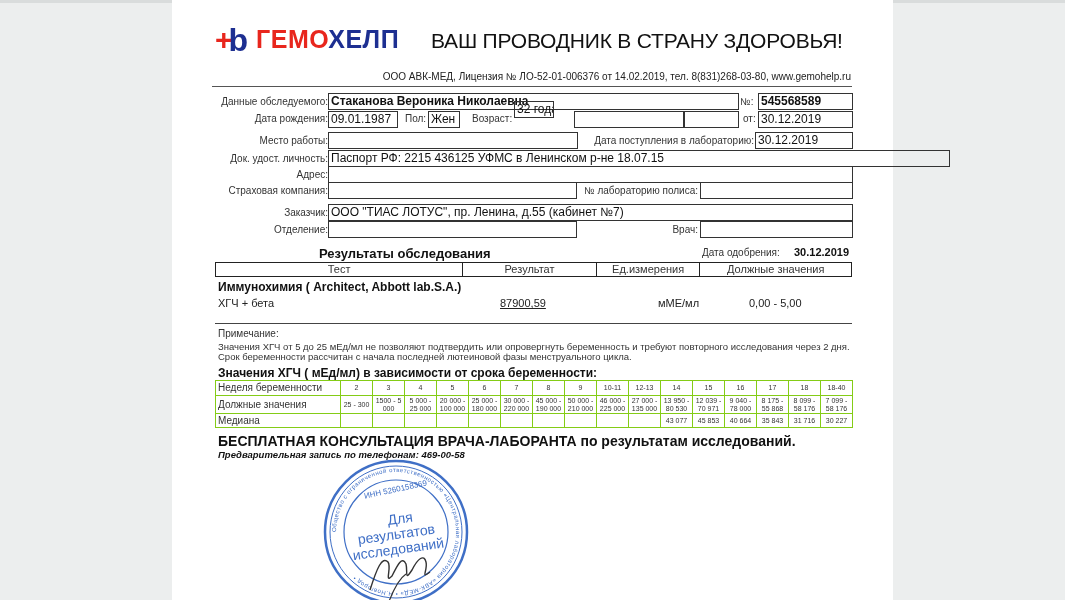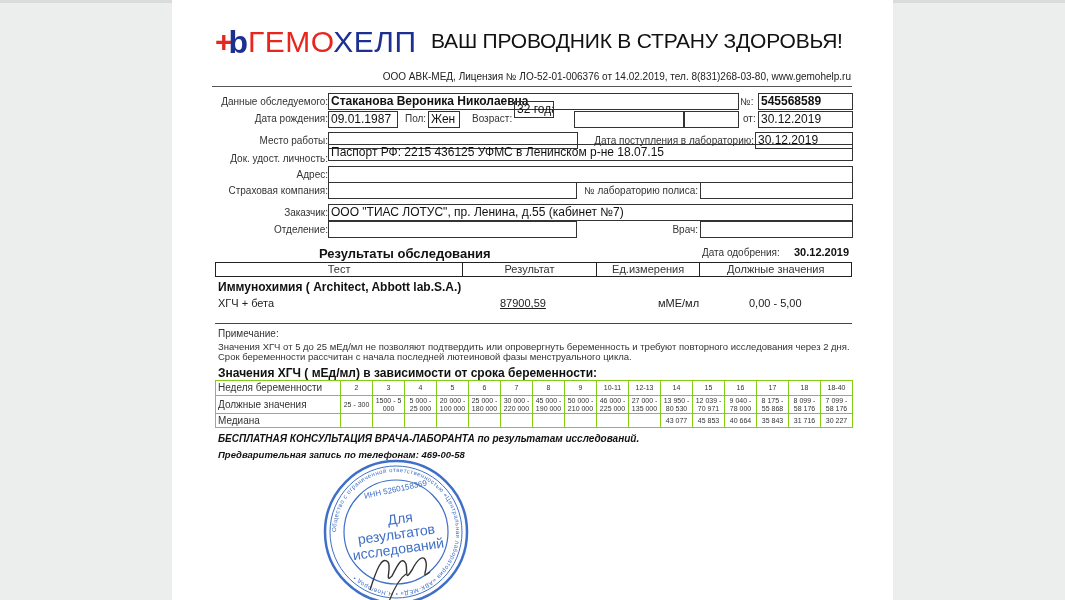--- a/index.html
+++ b/index.html
@@ -6,21 +6,21 @@
   html, body { width: 1065px; height: 600px; overflow: hidden; background: #eceeee; }
   body { font-family: "Liberation Sans", sans-serif; color: #111; position: relative; }
   .topline { position: absolute; left: 0; top: 0; width: 1065px; height: 3px; background: #d9dcdc; }
   .page { position: absolute; left: 172px; top: 0; width: 721px; height: 600px; background: #ffffff; }
 
   
   .logo { position: absolute; left: 43px; top: 25px; display: flex; align-items: center; }
   .logo-mark { display: flex; align-items: flex-end; height: 26px; }
   .logo-plus { color: #e8261d; font-weight: bold; font-size: 30px; line-height: 26px; letter-spacing: -4px; }
   .logo-b { color: #1d2f91; font-weight: bold; font-size: 32px; line-height: 26px; }
-  .logo-text { font-weight: normal; font-size: 30px; letter-spacing: 0.5px; }
+  .logo-text { margin-left: 8px; font-weight: bold; font-size: 25px; letter-spacing: 0.5px; }
   .logo-red { color: #e8261d; }
   .logo-blue { color: #1d2f91; }
   .slogan { position: absolute; left: 259px; top: 29px; font-size: 21px; color: #111; letter-spacing: -0.2px; }
   .license { position: absolute; right: 42px; top: 71px; font-size: 10px; color: #222; }
   .hr-top { position: absolute; left: 40px; top: 86px; width: 640px; height: 1px; background: #555; }
 
   
   .lbl { position: absolute; font-size: 10px; color: #333; text-align: right; white-space: nowrap; }
   .box { position: absolute; border: 1px solid #333; height: 17px; font-size: 12px; line-height: 15px; padding-left: 2px; white-space: nowrap; overflow: hidden; }
   .box.bold { font-weight: bold; }
@@ -41,21 +41,21 @@
   .note-text { position: absolute; left: 46px; top: 342px; width: 634px; font-size: 9.5px; line-height: 10px; color: #333; }
   .hcg-title { position: absolute; left: 46px; top: 366px; font-size: 12px; font-weight: bold; }
 
   table.hcg { position: absolute; left: 43px; top: 380px; width: 637px; border-collapse: collapse; table-layout: fixed; }
   table.hcg td { border: 1px solid #84cc16; font-size: 7px; text-align: center; color: #333; line-height: 8px; padding: 0; }
   table.hcg td.rh { font-size: 10px; text-align: left; padding-left: 2px; color: #333; }
   table.hcg tr.r1 td { height: 15px; }
   table.hcg tr.r2 td { height: 18px; }
   table.hcg tr.r3 td { height: 14px; }
 
-  .free1 { position: absolute; left: 46px; top: 433px; font-size: 10px; font-weight: bold; font-style: italic; }
+  .free1 { position: absolute; left: 46px; top: 433px; font-size: 14px; font-weight: bold; }
   .free2 { position: absolute; left: 46px; top: 449px; font-size: 9.5px; font-weight: bold; font-style: italic; }
 
   .stamp { position: absolute; left: 150px; top: 458px; width: 148px; height: 148px; }
   .signature { position: absolute; left: 340px; top: 528px; font-size: 11px; font-weight: bold; }
 </style>
 </head>
 <body>
 
 <div class="topline"></div>
 
@@ -89,21 +89,21 @@
   <div class="box" style="left:512px; top:111px; width:55px;"></div>
   <div class="lbl" style="left:571px; top:113px;">от:</div>
   <div class="box" style="left:586px; top:111px; width:95px;">30.12.2019</div>
 
   <div class="lbl" style="right:565px; top:135px;">Место работы:</div>
   <div class="box" style="left:156px; top:132px; width:250px;"></div>
   <div class="lbl" style="right:139px; top:135px;">Дата поступления в лабораторию:</div>
   <div class="box" style="left:583px; top:132px; width:98px;">30.12.2019</div>
 
   <div class="lbl" style="right:565px; top:153px;">Док. удост. личность:</div>
-  <div class="box" style="left:156px; top:144px; width:525px;">Паспорт РФ: 2215 436125 УФМС в Ленинском р-не 18.07.15</div>
+  <div class="box" style="left:156px; top:150px; width:622px;">Паспорт РФ: 2215 436125 УФМС в Ленинском р-не 18.07.15</div>
 
   <div class="lbl" style="right:565px; top:169px;">Адрес:</div>
   <div class="box" style="left:156px; top:166px; width:525px;"></div>
 
   <div class="lbl" style="right:565px; top:185px;">Страховая компания:</div>
   <div class="box" style="left:156px; top:182px; width:249px;"></div>
   <div class="lbl" style="right:195px; top:185px;">№ лабораторию полиса:</div>
   <div class="box" style="left:528px; top:182px; width:153px;"></div>
 
   <div class="lbl" style="right:565px; top:207px;">Заказчик:</div>

